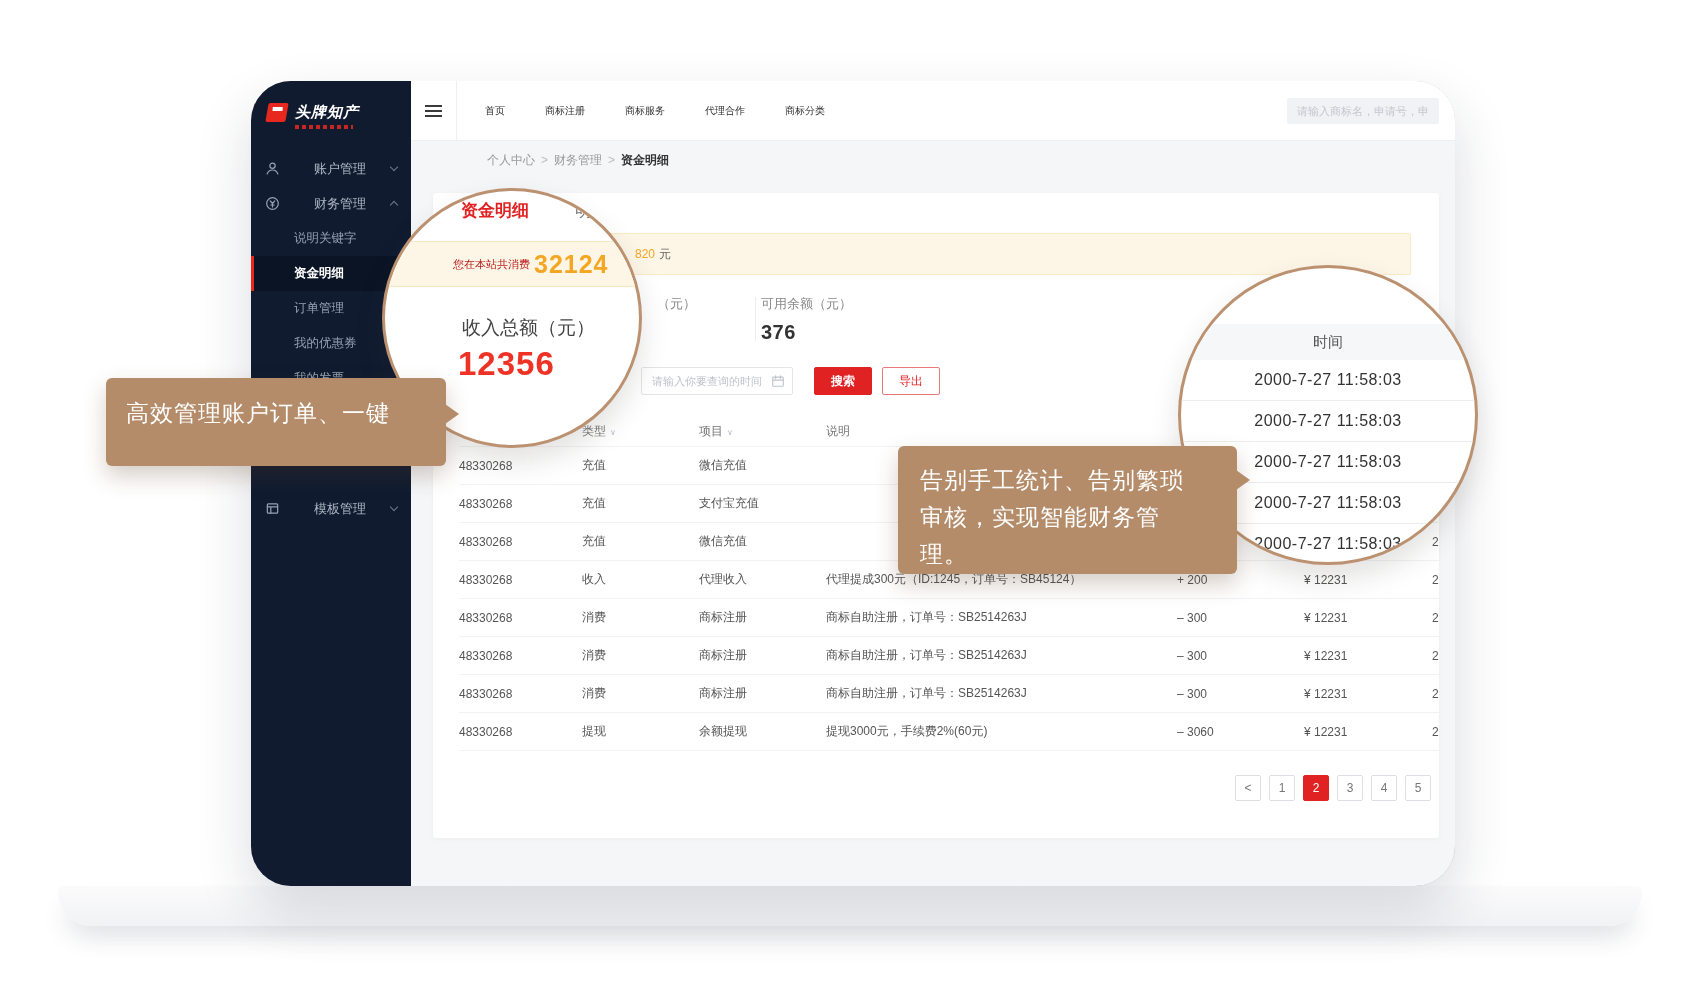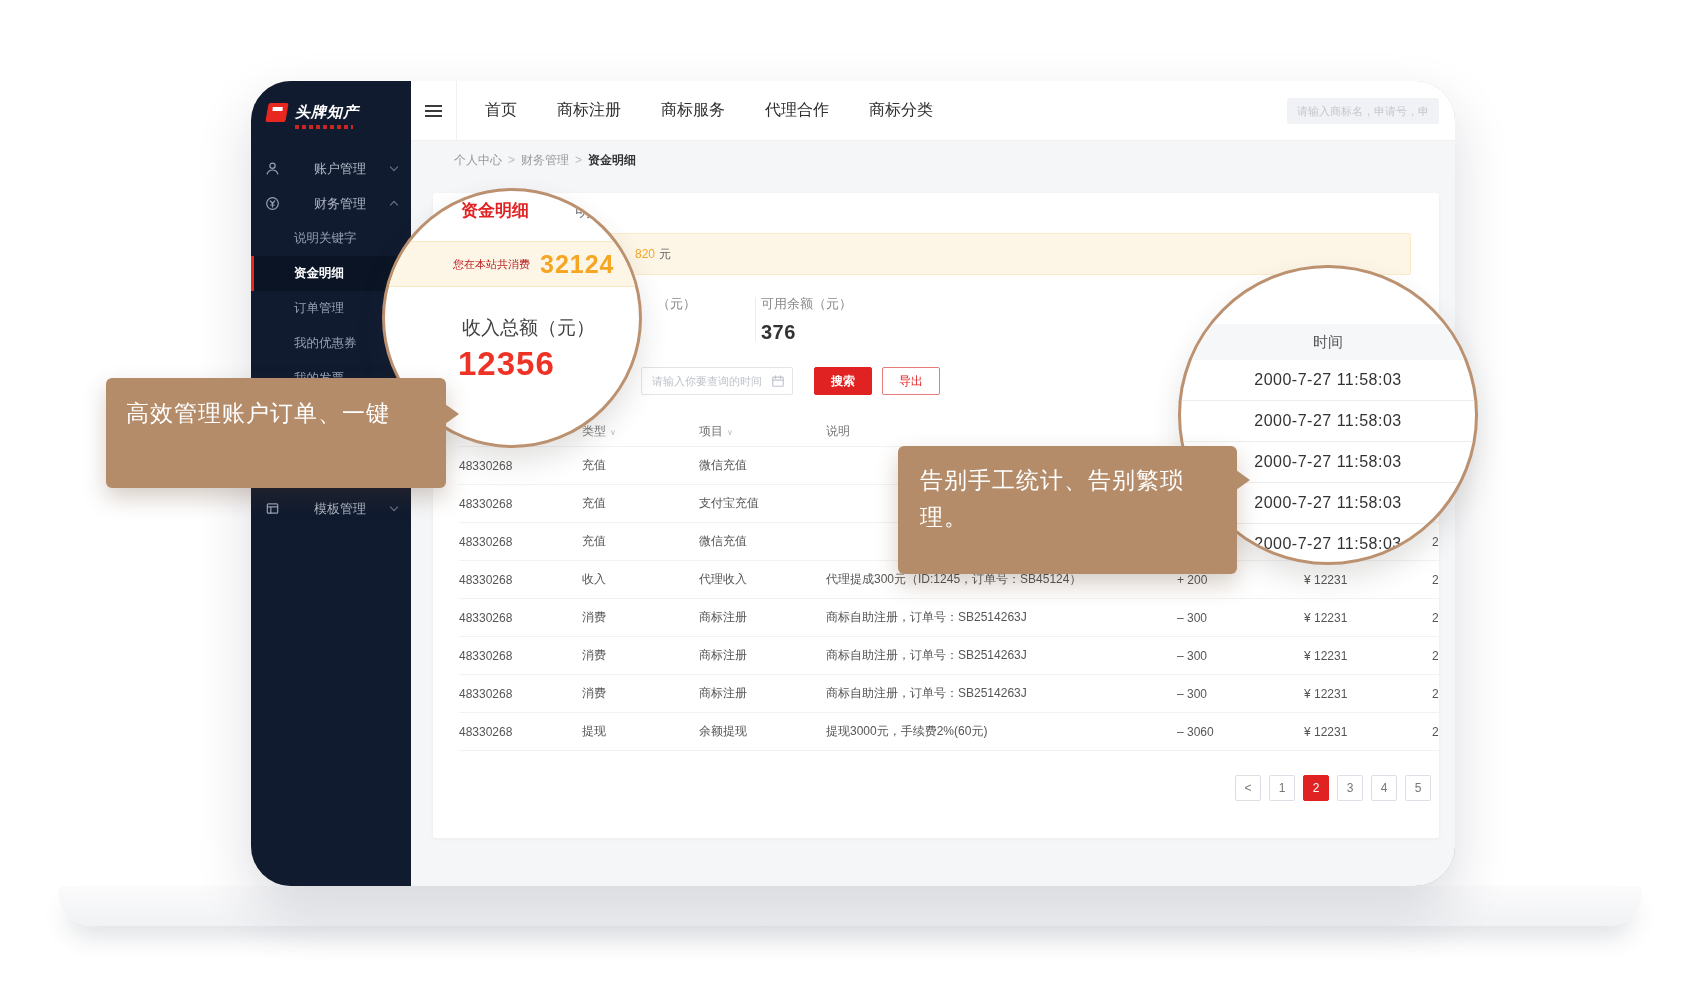--- a/index.html
+++ b/index.html
@@ -36,27 +36,27 @@
   .s-item.active::before { content:""; position:absolute; left:0; top:0; bottom:0; width:3px; background:#e8281e; }
   .menu-gap { height:95px; }
 
   
   .main { flex:1; display:flex; flex-direction:column; background:#f5f6f8; min-width:0; }
   .topbar { height:60px; background:#fff; border-bottom:1px solid #f0f0f0; display:flex; align-items:center; position:relative; flex:0 0 60px; }
   .burger-box { width:46px; height:100%; display:flex; align-items:center; justify-content:center; border-right:1px solid #f0f0f0; cursor:pointer; }
   .burger { width:17px; }
   .burger i { display:block; height:2px; background:#3a3a3a; margin:3px 0; }
   .topnav { display:flex; gap:40px; margin-left:28px; }
-  .topnav .tn { font-size:16px; color:#2f2f2f; cursor:pointer; white-space:nowrap; }
+  .topnav .tn { font-size:10px; color:#2f2f2f; cursor:pointer; white-space:nowrap; }
   .top-search { position:absolute; right:16px; top:50%; transform:translateY(-50%);
     width:152px; height:26px; background:#f1f2f5; border:none; border-radius:2px;
     font-size:11px; color:#9aa0aa; padding:0 10px; }
   .top-search::placeholder { color:#c3c7cf; }
 
-  .crumbs { height:38px; display:flex; align-items:center; padding-left:43px; font-size:12px; color:#999; gap:6px; }
+  .crumbs { height:38px; display:flex; align-items:center; padding-left:76px; font-size:12px; color:#999; gap:6px; }
   .crumbs .sep { color:#bbb; }
   .crumbs .cur { color:#333; font-weight:bold; }
 
   
   .card { background:#fff; border-radius:3px; margin:14px 16px 0 22px; padding:0 0 37px 26px;
     box-shadow:0 1px 4px rgba(0,0,0,.04); position:relative; overflow:hidden; flex:0 0 auto; }
   .banner { margin-top:40px; width:952px; height:42px; background:#fdf6e7; border:1px solid #faecc8;
     border-radius:2px; position:relative; }
   .banner .tail { position:absolute; left:175px; top:50%; transform:translateY(-50%); font-size:12px; color:#666; }
   .banner .tail b { color:#f5a623; font-weight:normal; margin-right:4px; }
@@ -92,35 +92,35 @@
   .pg { min-width:26px; height:26px; border:1px solid #dcdfe6; border-radius:2px; background:#fff;
     color:#777; font-size:12px; display:flex; align-items:center; justify-content:center; cursor:pointer; }
   .pg.active { background:#e12222; border-color:#e12222; color:#fff; }
 
   
   .callout { position:absolute; background:#b48c69; border-radius:6px; color:#fff; z-index:30;
     box-shadow:0 10px 22px rgba(90,60,30,.25); }
   .callout .arrow { position:absolute; right:-13px; width:0; height:0;
     border-top:10px solid transparent; border-bottom:10px solid transparent; border-left:14px solid #b48c69; }
   .callout p { font-size:23px; line-height:37px; letter-spacing:1px; }
-  .co-left { left:106px; top:378px; width:340px; height:110px; padding:17px 20px; }
+  .co-left { left:106px; top:378px; width:340px; height:88px; padding:17px 20px; }
   .co-left .arrow { top:26px; }
   .co-right { left:898px; top:446px; width:339px; height:128px; padding:16px 22px; }
   .co-right .arrow { top:24px; }
 
   .mag { position:absolute; border-radius:50%; background:#fff; border:3px solid #bb9170;
     box-shadow:0 14px 28px rgba(60,50,40,.14); overflow:hidden; z-index:20; }
   .mag-left { left:382px; top:188px; width:260px; height:260px; }
   .ml-tabs { position:absolute; left:76px; top:8px; display:flex; gap:46px; }
   .ml-tab-a { color:#e12222; font-size:17px; font-weight:bold; }
   .ml-tab-b { color:#777; font-size:17px; }
   .ml-banner { position:absolute; left:0; right:0; top:50px; height:46px; background:#fdf6e7;
     border-top:1px solid #f8e8c2; border-bottom:1px solid #f8e8c2; display:flex; align-items:center; padding-left:68px; }
   .ml-banner .t { font-size:11px; color:#b91c1c; }
-  .ml-banner .n { font-size:25px; color:#f5a623; font-weight:bold; margin-left:10px; letter-spacing:1px; }
+  .ml-banner .n { font-size:25px; color:#f5a623; font-weight:bold; margin-left:4px; letter-spacing:1px; }
   .ml-stat-lbl { position:absolute; left:77px; top:124px; font-size:19px; color:#444; }
   .ml-stat-val { position:absolute; left:73px; top:154px; font-size:33px; font-weight:bold; color:#ee3226; letter-spacing:1px; }
 
   .mag-right { left:1178px; top:265px; width:300px; height:300px; }
   .mr-head { position:absolute; left:0; right:0; top:56px; height:36px; background:#f6f7f9;
     display:flex; align-items:center; justify-content:center; font-size:15px; color:#555; }
   .mr-rows { position:absolute; left:0; right:0; top:92px; }
   .mr-row { height:41px; display:flex; align-items:center; justify-content:center;
     font-size:16px; color:#333; border-bottom:1px solid #ececec; letter-spacing:.5px; }
 
@@ -377,15 +377,16 @@
   </div>
 
   <div class="callout co-left">
     <span class="arrow"></span>
     <p>高效管理账户订单、一键</p>
   </div>
 
   <div class="callout co-right">
     <span class="arrow"></span>
     <p>告别手工统计、告别繁琐</p>
+    <p>审核，实现智能财务管</p>
     <p>理。</p>
   </div>
 </div>
 
 </body></html>

